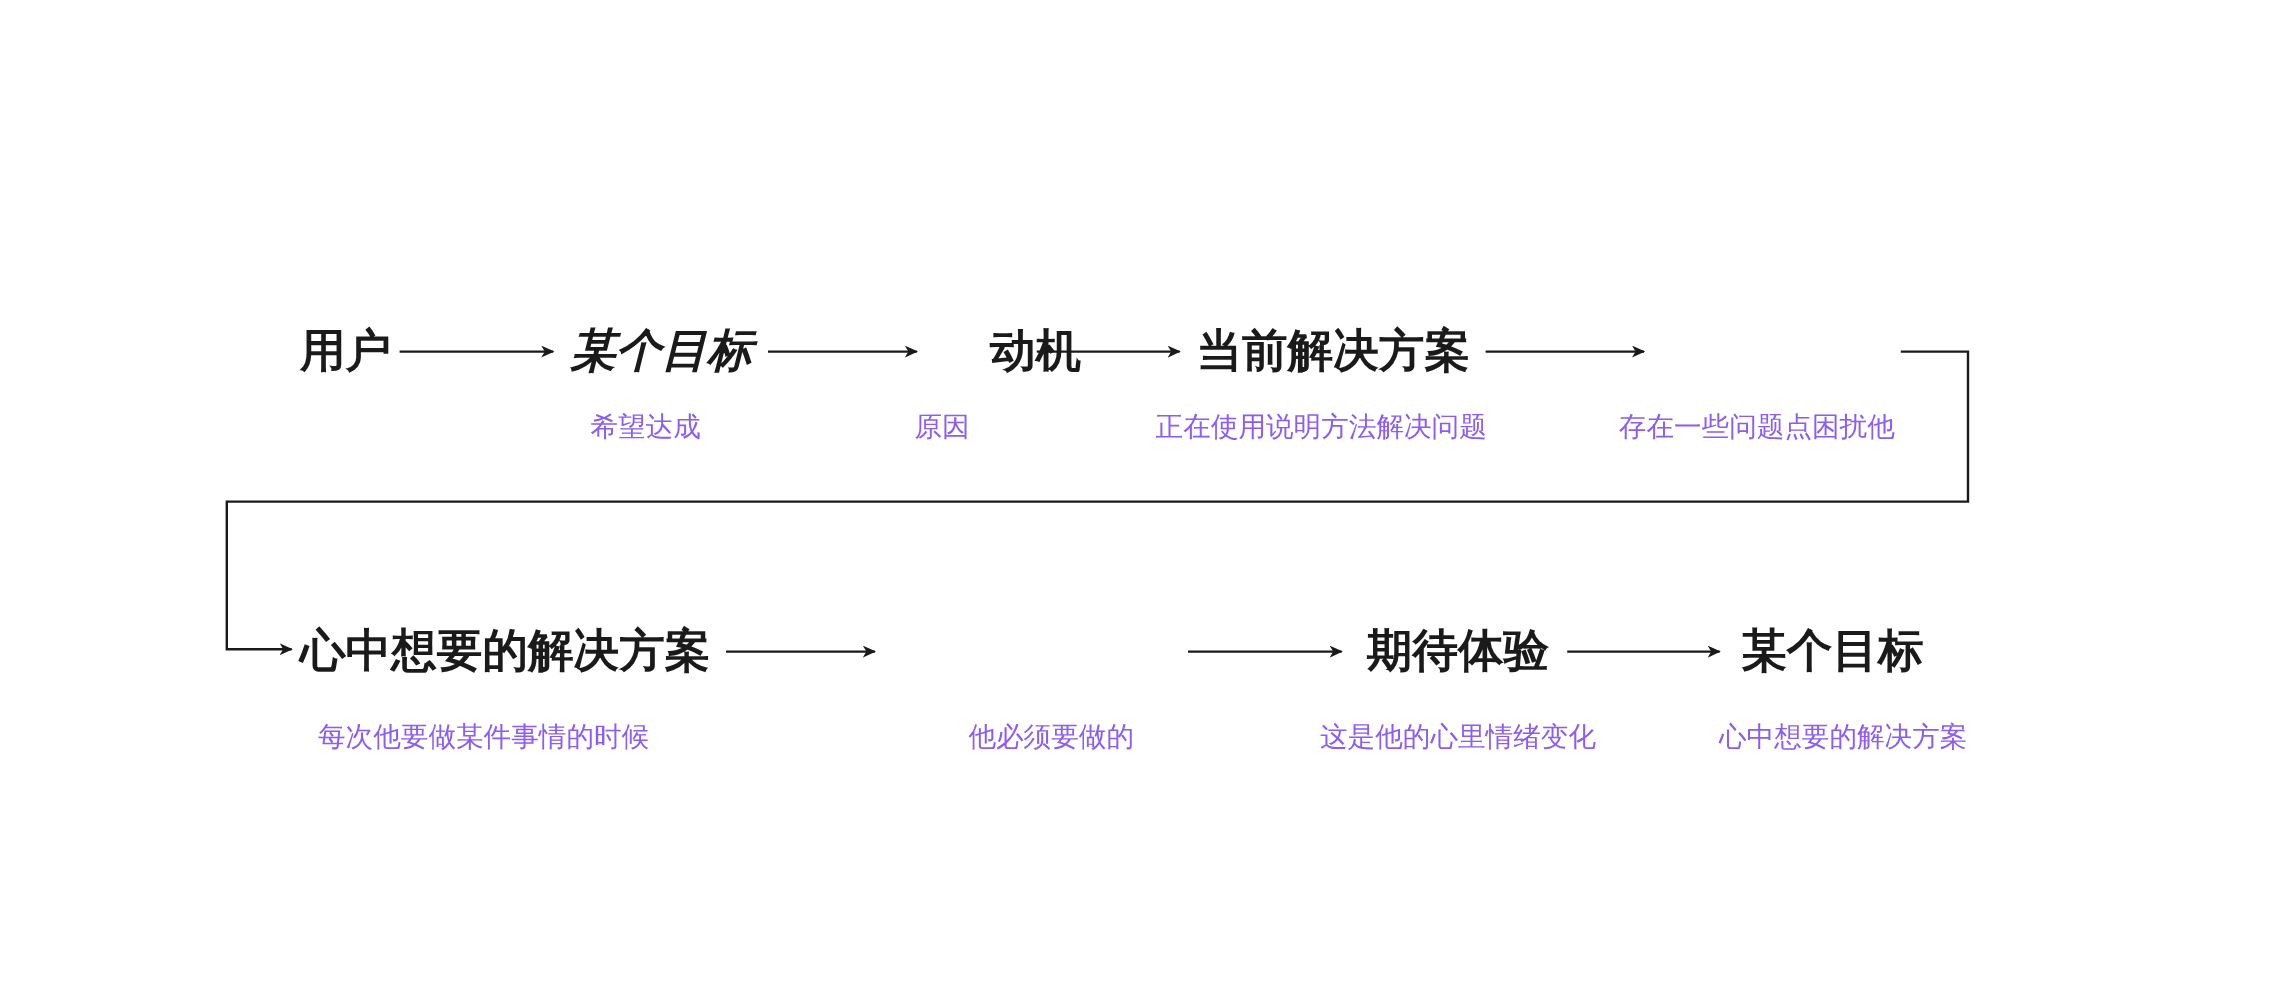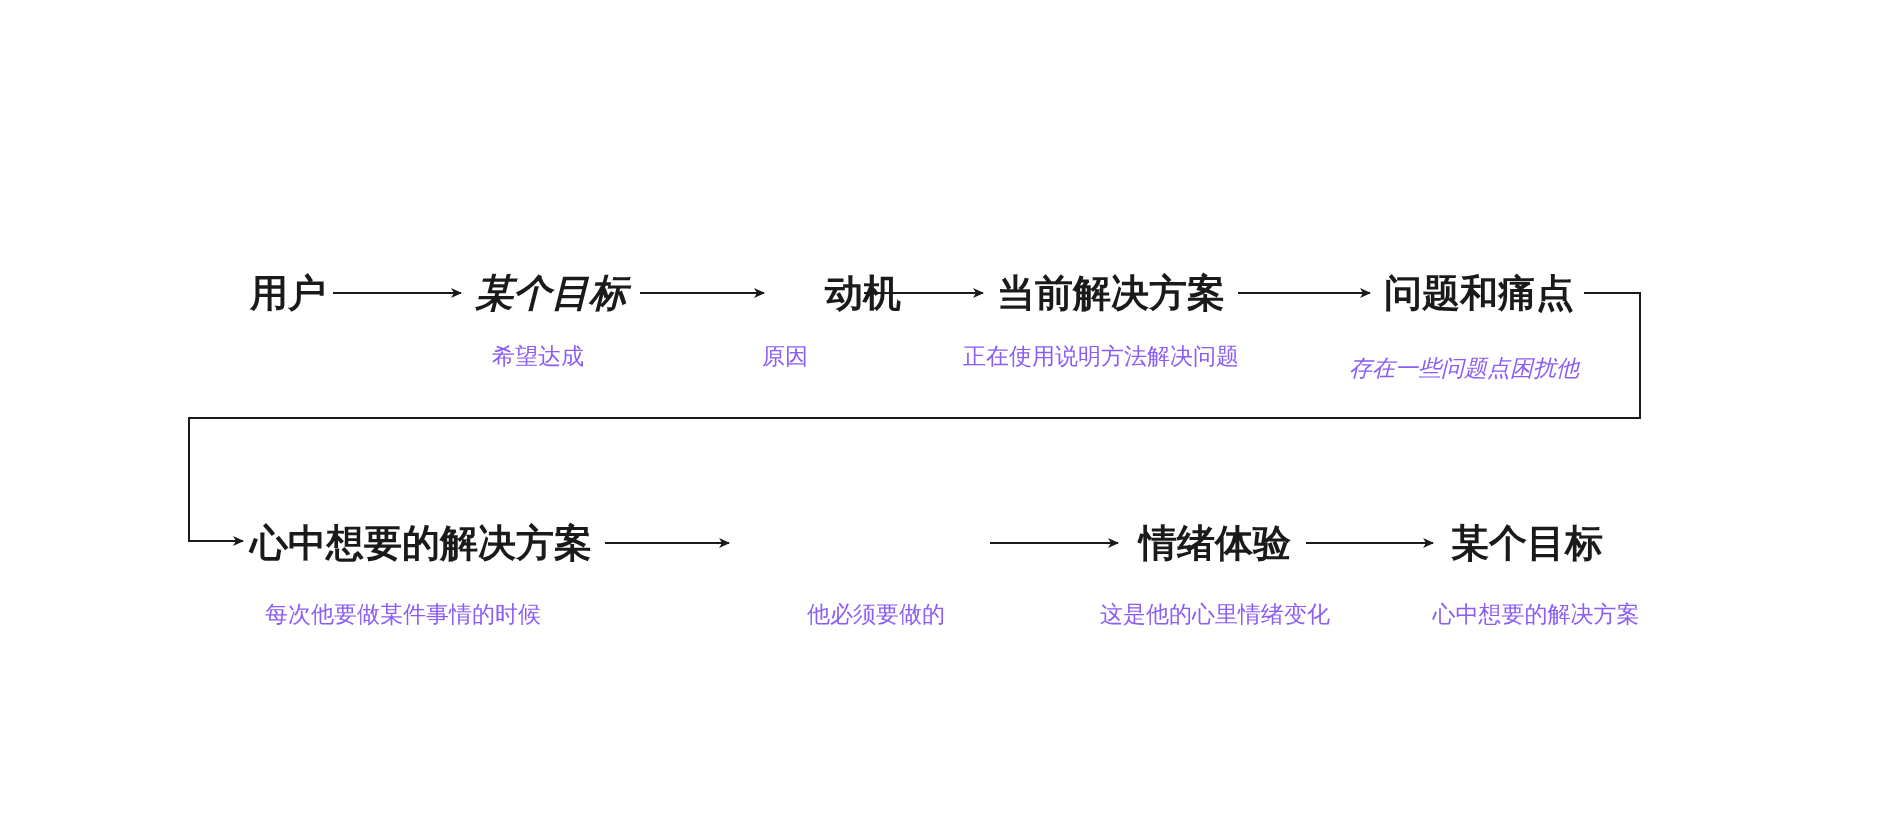--- a/index.html
+++ b/index.html
@@ -58,29 +58,28 @@
 
     <line x1="605" y1="543" x2="729" y2="543" stroke="#1a1a1a" stroke-width="2" marker-end="url(#ah)"></line>
     <line x1="990" y1="543" x2="1118" y2="543" stroke="#1a1a1a" stroke-width="2" marker-end="url(#ah)"></line>
     <line x1="1306" y1="543" x2="1433" y2="543" stroke="#1a1a1a" stroke-width="2" marker-end="url(#ah)"></line>
   </svg>
 
   <div class="node" style="left:288px; top:293px;">用户</div>
   <div class="node" style="left:551px; top:293px;font-style:italic;">某个目标</div>
   <div class="node" style="left:815px; top:293px;margin-left:48px;">动机</div>
   <div class="node" style="left:1111px; top:293px;">当前解决方案</div>
-  <div class="node" style="left:1479px; top:293px;">问题和痛点</div>
 
   <div class="subtitle" style="left:538px; top:356px;">希望达成</div>
   <div class="subtitle" style="left:785px; top:356px;">原因</div>
   <div class="subtitle" style="left:1101px; top:356px;">正在使用说明方法解决问题</div>
-  <div class="subtitle" style="left:1464px; top:368px;font-style:italic;">存在一些问题点困扰他</div>
+  <div class="subtitle" style="left:1464px; top:356px;">存在一些问题点困扰他</div>
 
   <div class="node" style="left:421px; top:543px;">心中想要的解决方案</div>
-  <div class="node" style="left:1215px; top:543px;">情绪体验</div>
+  <div class="node" style="left:1215px; top:543px;">期待体验</div>
   <div class="node" style="left:1527px; top:543px;">某个目标</div>
 
   <div class="subtitle" style="left:403px; top:614px;">每次他要做某件事情的时候</div>
   <div class="subtitle" style="left:876px; top:614px;">他必须要做的</div>
   <div class="subtitle" style="left:1215px; top:614px;">这是他的心里情绪变化</div>
   <div class="subtitle" style="left:1536px; top:614px;">心中想要的解决方案</div>
 
 </div>
 
 </body></html>

